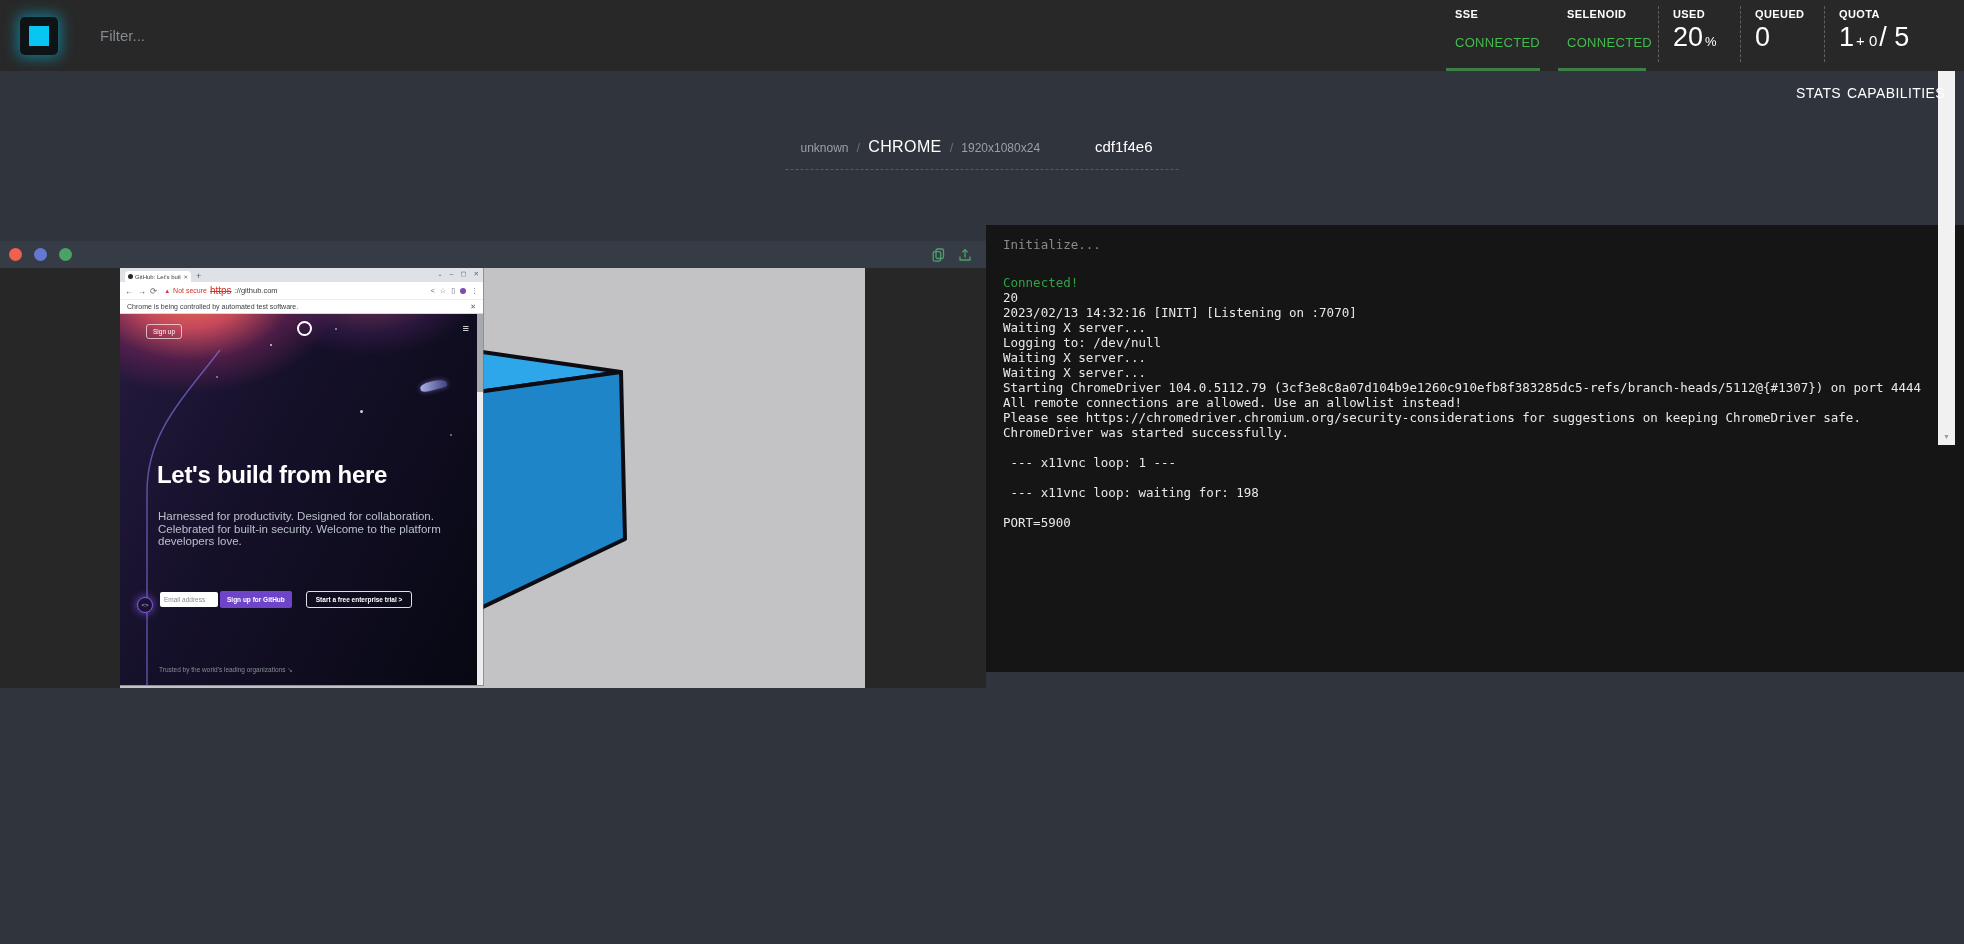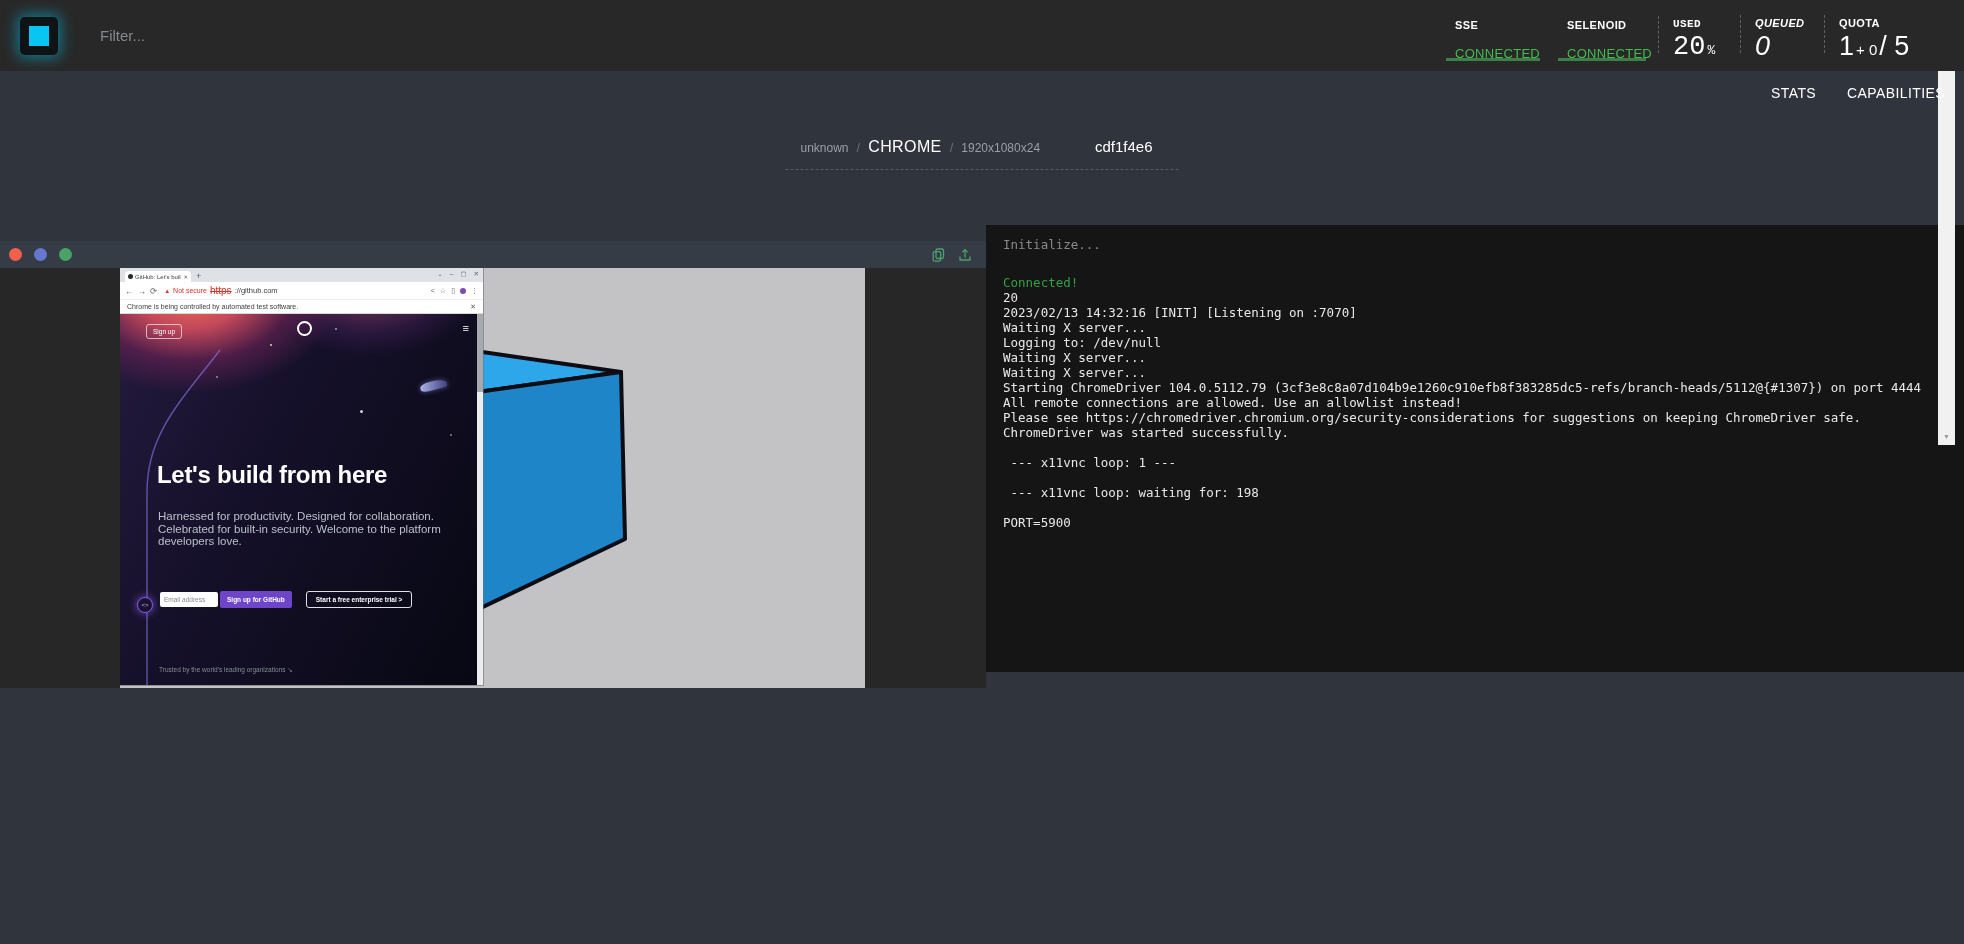--- a/index.html
+++ b/index.html
@@ -7,33 +7,33 @@
     width:1964px;height:944px;position:relative;overflow:hidden;
     background:#30343d;font-family:"Liberation Sans",sans-serif;
   }
   
   .header{position:absolute;left:0;top:0;width:1964px;height:71px;background:#282828;display:flex;align-items:center;z-index:5;}
   .logo{width:38px;height:38px;margin-left:20px;background:#0e1316;border-radius:5px;
         box-shadow:0 0 14px 3px rgba(0,195,238,.5);display:flex;align-items:center;justify-content:center;cursor:pointer;}
   .logo-inner{width:20px;height:20px;background:#08c6f2;}
   .filter{margin-left:40px;width:420px;background:transparent;border:none;outline:none;color:#c9ccd1;font-size:15px;font-family:"Liberation Sans",sans-serif;}
   .filter::placeholder{color:#84898f;}
-  .stats{margin-left:auto;display:flex;height:71px;align-items:center;}
+  .stats{margin-left:auto;display:flex;height:71px;}
   .stat{position:relative;display:flex;flex-direction:column;box-sizing:border-box;padding:8px 0 0 15px;}
   .stat .lab{font-size:11px;font-weight:bold;color:#fff;letter-spacing:.4px;}
   .stat .val-status{margin-top:15px;font-size:13px;color:#43bb4e;letter-spacing:.3px;}
   .stat .val-big{margin-top:2px;font-size:27px;color:#fff;white-space:nowrap;}
   .stat .pct{font-size:13px;margin-left:2px;}
   .stat .mid{font-size:15px;margin:0 2px;}
   .stat.sse{width:112px;} .stat.selenoid{width:106px;}
-  .stat.used{width:82px;font-family:Liberation Mono, monospace;} .stat.queued{width:84px;font-style:italic;} .stat.quota{width:140px;}
+  .stat.used{width:82px;} .stat.queued{width:84px;} .stat.quota{width:140px;}
   .stat.sep::before{content:"";position:absolute;left:0;top:6px;bottom:9px;border-left:1px dashed #606060;}
   .stat.sse::after,.stat.selenoid::after{content:"";position:absolute;bottom:0;left:6px;right:12px;height:3px;background:#3c7f47;}
   
-  .subnav{position:absolute;top:71px;right:0;display:flex;gap:31px;padding:14px 19px 0 0;z-index:4;}
+  .subnav{position:absolute;top:71px;right:0;display:flex;gap:6px;padding:14px 19px 0 0;z-index:4;}
   .subnav .nav-item{font-size:14px;color:#fff;letter-spacing:.4px;cursor:pointer;}
   
   .session-row{position:absolute;top:138px;left:50%;transform:translateX(-50%);width:352px;
                display:flex;align-items:baseline;justify-content:space-between;
                padding:0 26px 13px 15px;border-bottom:1px dashed #585d64;}
   .sess-left{display:flex;align-items:baseline;gap:8px;}
   .sess-name,.sess-res{font-size:12px;color:#9aa0a6;}
   .sess-sep{font-size:13px;color:#6a6f76;}
   .sess-browser{font-size:16px;color:#fff;letter-spacing:.4px;}
   .sess-id{font-size:15px;color:#fff;cursor:pointer;}

